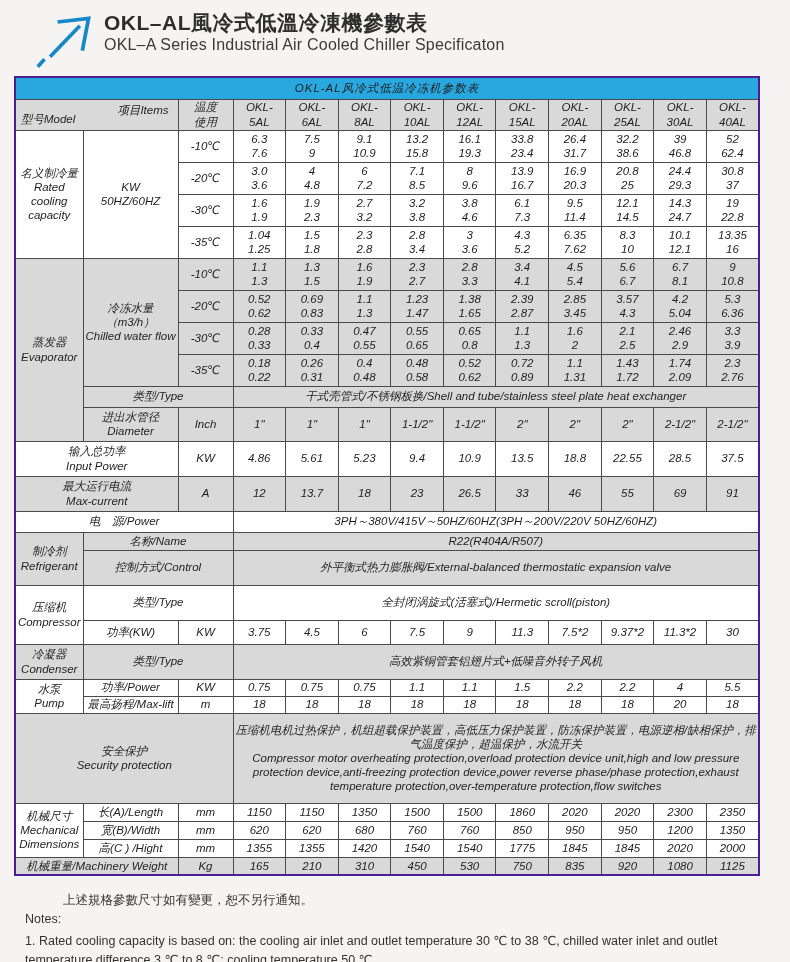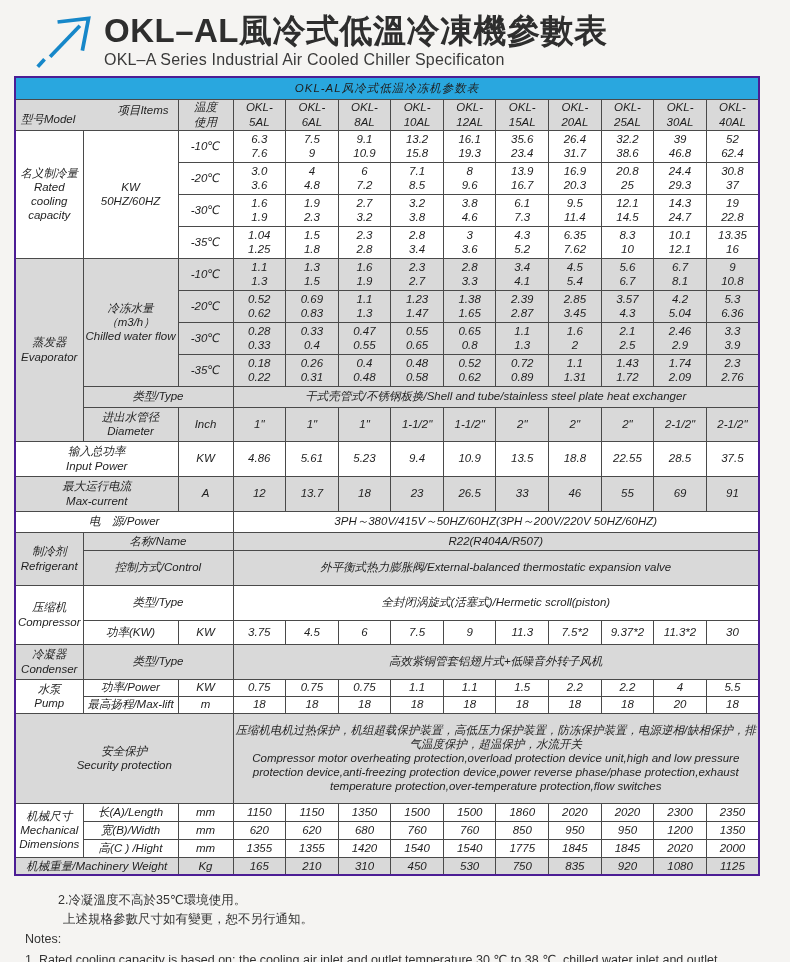--- a/index.html
+++ b/index.html
@@ -7,21 +7,21 @@
   body {
     background: #f5f4f2;
     font-family: "Liberation Sans", "DejaVu Sans", sans-serif;
     color: #2f2f2f;
     overflow: hidden;
   }
   
   .page-header { display: flex; align-items: flex-start; padding: 10px 0 0 34px; height: 72px; }
   .logo { width: 62px; height: 56px; flex: 0 0 auto; margin-top: 2px; }
   .titles { margin-left: 8px; }
-  .title-zh { font-size: 33px; font-weight: 600; color: #2e2e2e; letter-spacing: 0.5px; line-height: 1.25; }
+  .title-zh { font-size: 21px; font-weight: 600; color: #2e2e2e; letter-spacing: 0.5px; line-height: 1.25; }
   .title-en { font-size: 16px; font-weight: 400; color: #3a3a3a; letter-spacing: 0.2px; }
   
   table#spec-table {
     border-collapse: collapse; table-layout: fixed;
     width: 746px; margin-left: 14px; margin-top: 4px;
     border: 2px solid #4c1d95;
     font-style: italic;
   }
   #spec-table td {
     border: 1px solid #4a4a4a; text-align: center; vertical-align: middle;
@@ -169,21 +169,21 @@
         </td>
         <td>
           <div>13.2</div>
           <div>15.8</div>
         </td>
         <td>
           <div>16.1</div>
           <div>19.3</div>
         </td>
         <td>
-          <div>35.6</div>
+          <div>33.8</div>
           <div>23.4</div>
         </td>
         <td>
           <div>26.4</div>
           <div>31.7</div>
         </td>
         <td>
           <div>32.2</div>
           <div>38.6</div>
         </td>
@@ -706,17 +706,16 @@
         <td>750</td>
         <td>835</td>
         <td>920</td>
         <td>1080</td>
         <td>1125</td>
       </tr>
     </tbody>
 </table>
 
 <div class="notes">
-  <div class="ind1">2.冷凝溫度不高於35℃環境使用。</div>
   <div class="ind2">上述規格參數尺寸如有變更，恕不另行通知。</div>
   <div>Notes:</div>
   <div class="en">1. Rated cooling capacity is based on: the cooling air inlet and outlet temperature 30 ℃ to 38 ℃, chilled water inlet and outlet temperature difference 3 ℃ to 8 ℃; cooling temperature 50 ℃.</div>
 </div>
 
 </body></html>

